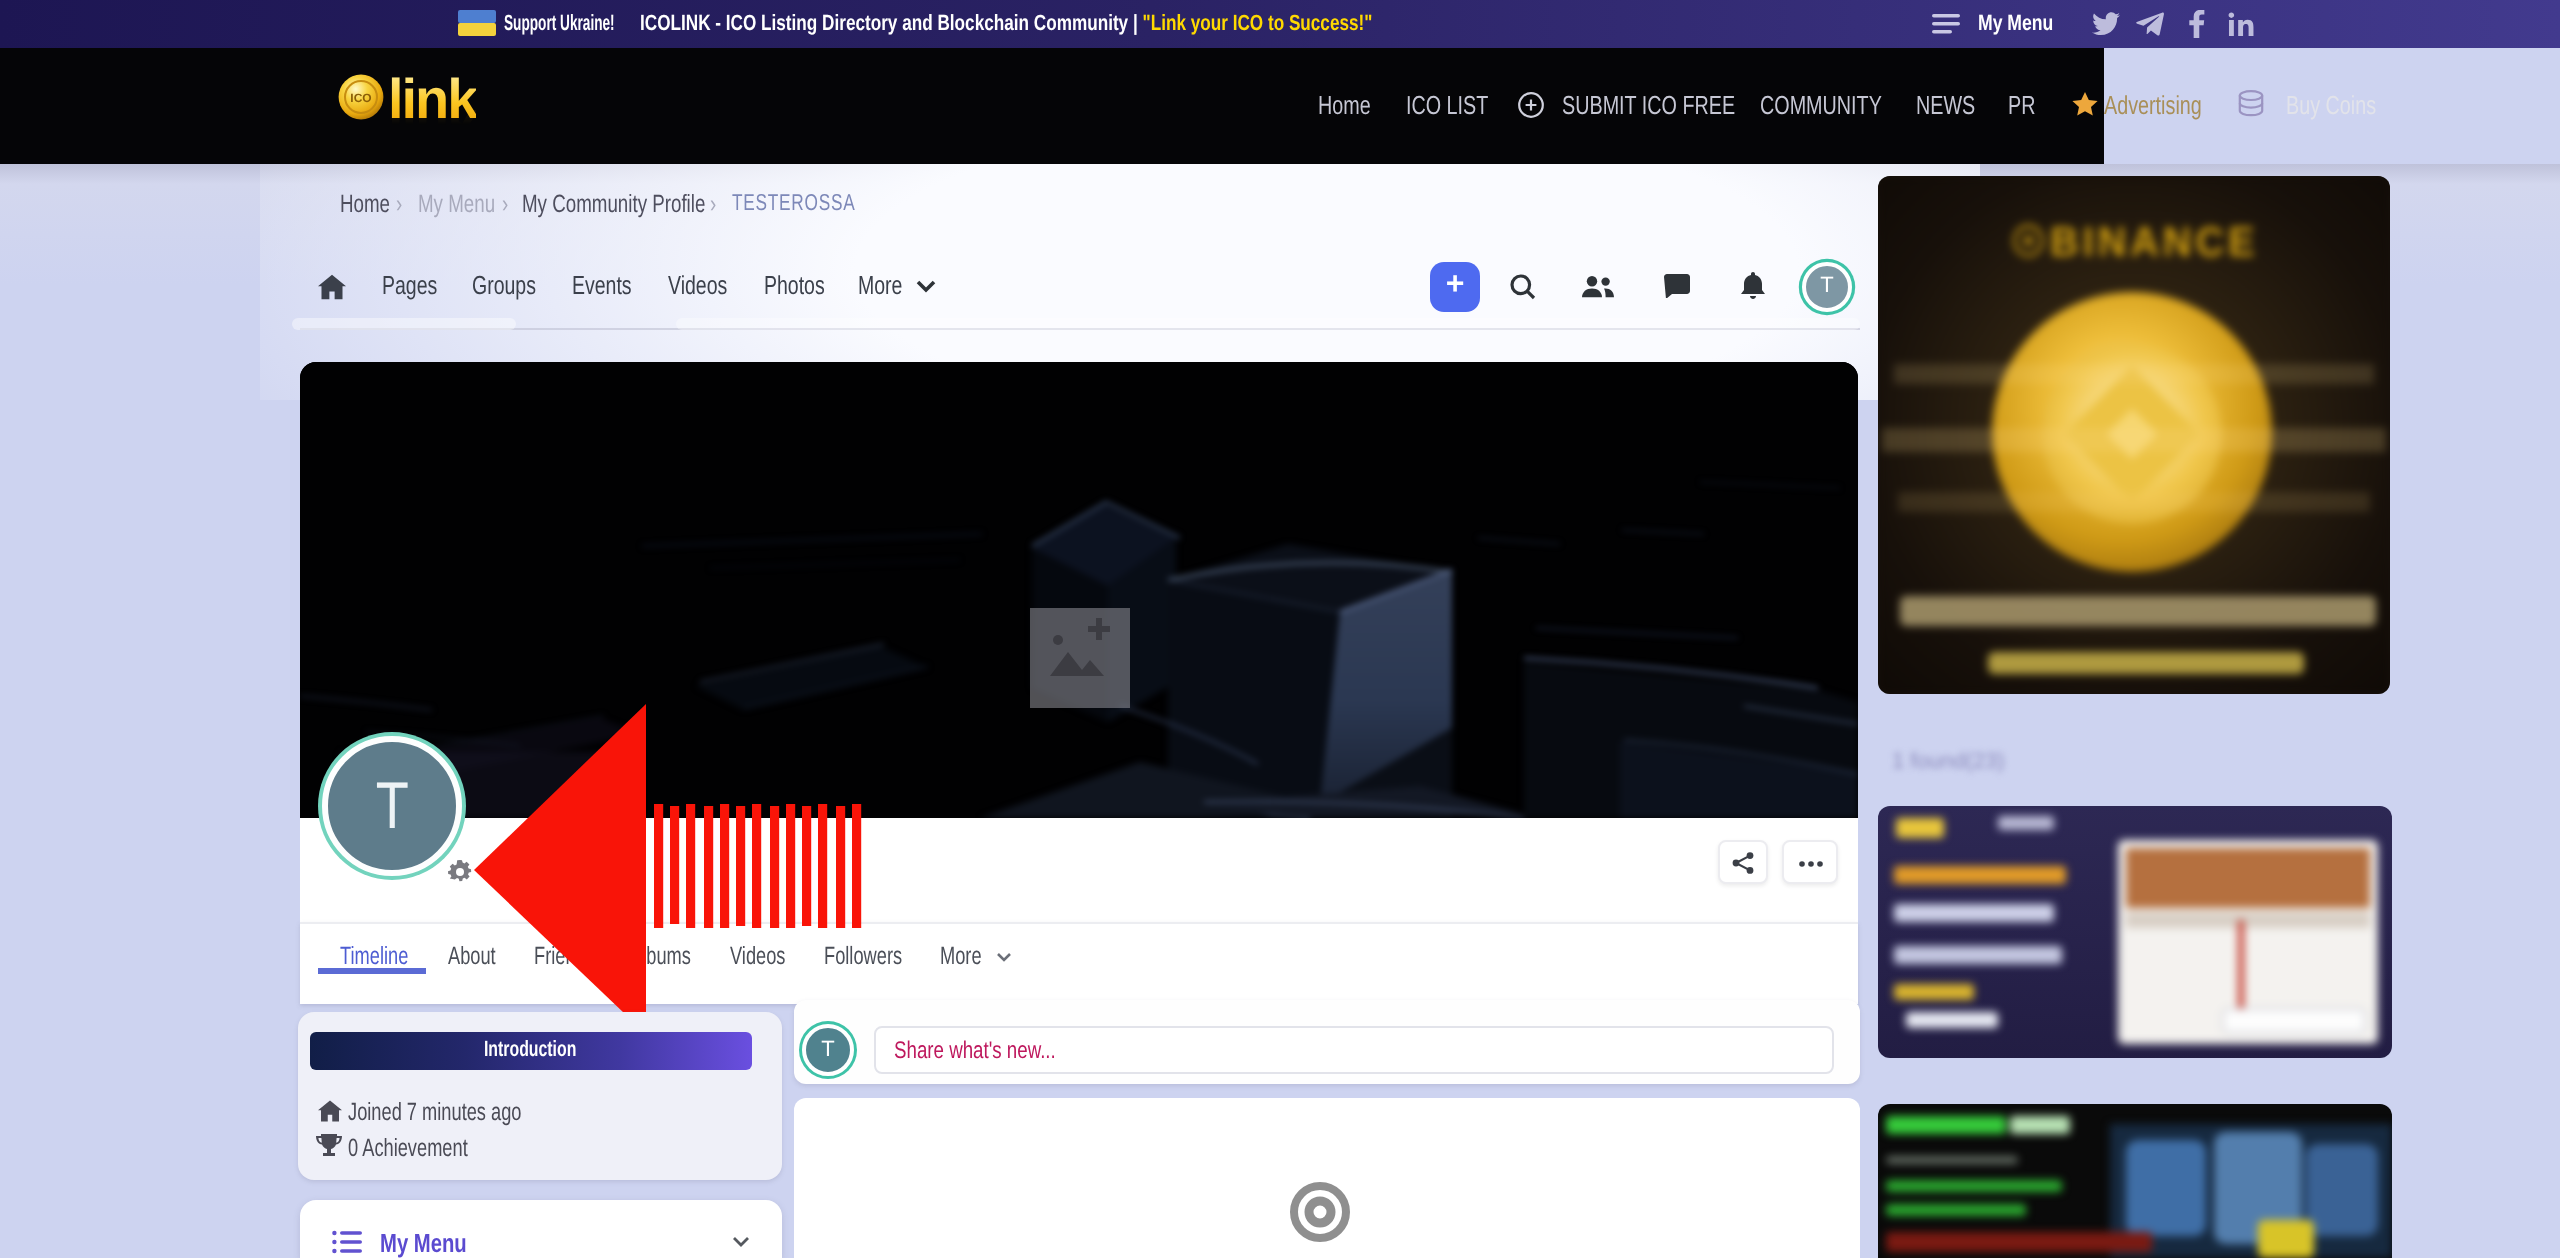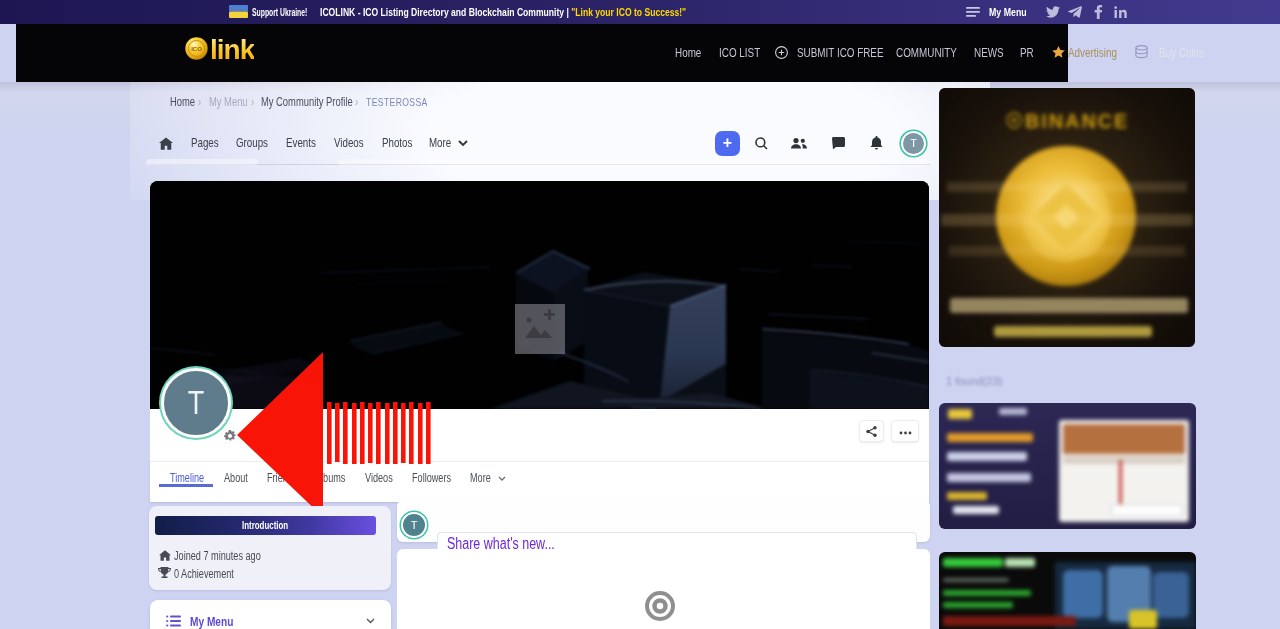--- a/index.html
+++ b/index.html
@@ -7,21 +7,21 @@
   body { font-family:"Liberation Sans", sans-serif; background:#cdd3f0; position:relative; }
   .abs { position:absolute; }
 
   
   #topbar { position:absolute; left:0; top:0; width:1280px; height:24px;
     background:linear-gradient(90deg,#1d1653 0%,#2a2264 45%,#423a8e 100%); }
   #topbar .txt { position:absolute; top:0; height:24px; line-height:24px; color:#fff;
     font-size:11px; font-weight:bold; transform:scaleX(.62); transform-origin:0 50%; white-space:nowrap; }
 
   
-  #blacknav { position:absolute; left:16px; top:24px; width:1052px; height:58px; background:#050507; }
+  #blacknav { position:absolute; left:0; top:24px; width:1052px; height:58px; background:#050507; }
   #blacknav .item { position:absolute; top:0; height:58px; line-height:58px; color:#c6c7d4;
     font-size:13px; transform:scaleX(.76); transform-origin:0 50%; white-space:nowrap; }
   #logolink { position:absolute; left:194px; top:11px; font-size:28px; font-weight:bold;
     letter-spacing:-1px; line-height:30px; background:linear-gradient(180deg,#ffe98a 10%,#fbc520 55%,#f2a90c 90%);
     -webkit-background-clip:text; background-clip:text; color:transparent;
     -webkit-box-reflect: below -16px linear-gradient(transparent 55%, rgba(255,255,255,.18));
   }
 
   
   #pagebg { position:absolute; left:0; top:82px; width:1280px; height:547px;
@@ -67,21 +67,21 @@
   .introline { position:absolute; left:174px; font-size:12.5px; color:#4a4a55; transform:scaleX(.73); transform-origin:0 50%; white-space:nowrap; }
 
   #menucard { position:absolute; left:150px; top:600px; width:241px; height:29px;
     background:#fff; border-radius:8px 8px 0 0; box-shadow:0 1px 3px rgba(130,130,160,.3); }
 
   
   #sharecard { position:absolute; left:397px; top:500px; width:533px; height:42px;
     background:#fefefe; border-radius:6px; box-shadow:0 1px 2px rgba(130,130,160,.25); }
   #shareinput { position:absolute; left:437px; top:513px; width:480px; height:24px;
     border:1px solid #e2e3ea; border-radius:4px; background:#fff;
-    font-size:16px; color:#6d28d9; line-height:22px; padding-left:9px;margin-top:19px; }
+    font-size:12px; color:#be185d; line-height:22px; padding-left:9px; }
   #smallavatar { position:absolute; left:401px; top:512px; width:26px; height:26px; border-radius:50%;
     background:#50828e; border:2px solid #fff; box-shadow:0 0 0 1.5px #3ec3a8;
     color:#fff; font-size:11px; text-align:center; line-height:22px; }
   #feedcard { position:absolute; left:397px; top:549px; width:533px; height:80px;
     background:#fff; border-radius:6px 6px 0 0; }
 
   
   .adblur { filter:blur(2px); }
   #ad1 { position:absolute; left:939px; top:88px; width:256px; height:259px; border-radius:6px;
     background:#17110b; overflow:hidden; }

